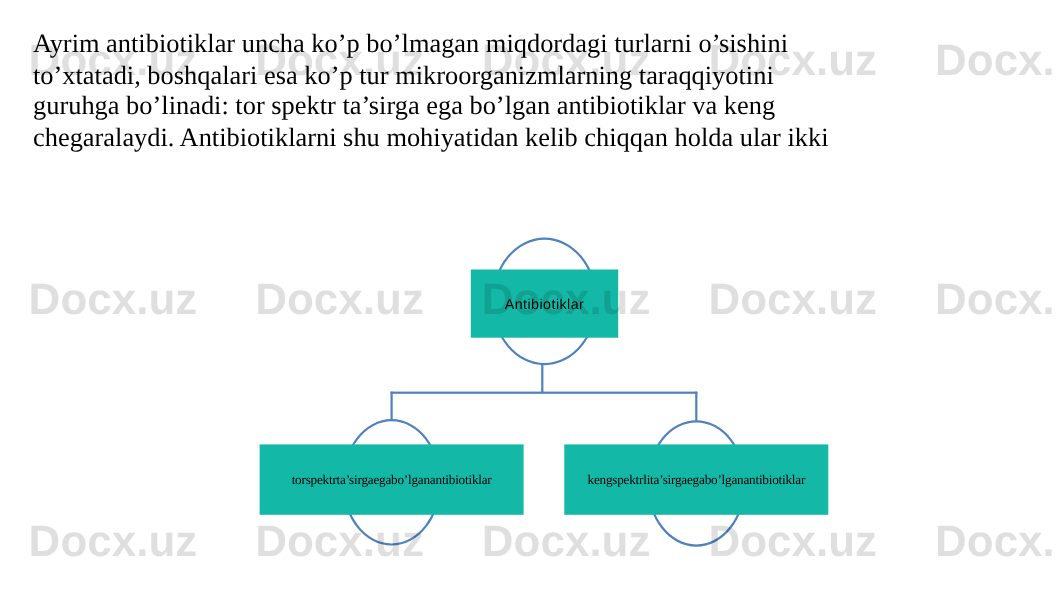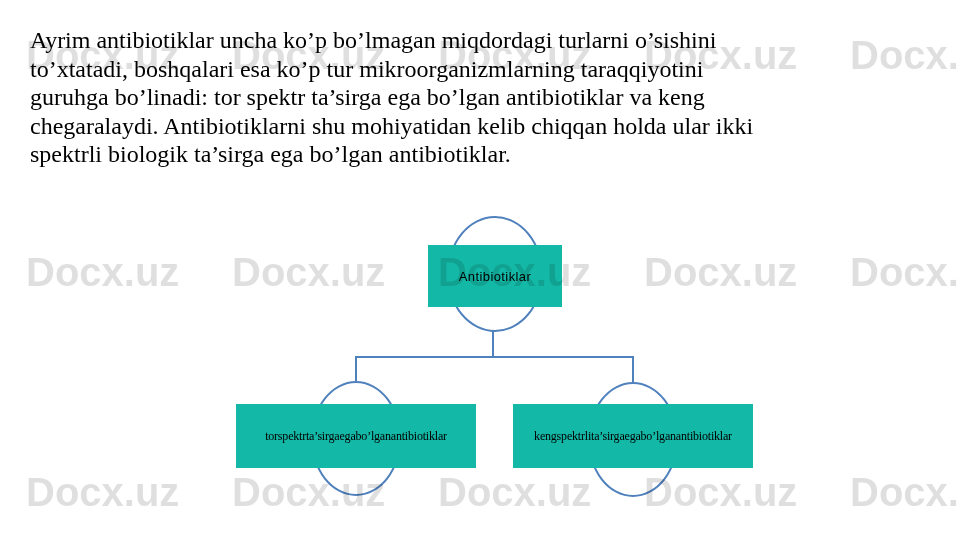--- a/index.html
+++ b/index.html
@@ -68,21 +68,20 @@
 </head>
 <body style="--accent: #4f81bd; background: rgb(255, 255, 255);">
 
 <div class="slide">
 
   <div class="paragraph">
     <div>Ayrim antibiotiklar uncha ko’p bo’lmagan miqdordagi turlarni o’sishini</div>
     <div>to’xtatadi, boshqalari esa ko’p tur mikroorganizmlarning taraqqiyotini</div>
     <div>guruhga bo’linadi: tor spektr ta’sirga ega bo’lgan antibiotiklar va keng</div>
     <div>chegaralaydi. Antibiotiklarni shu mohiyatidan kelib chiqqan holda ular ikki</div>
-    <div>spektrli biologik ta’sirga ega bo’lgan antibiotiklar.</div>
   </div>
 
   <div>
     <div class="ellipse e-root"></div>
     <div class="ellipse e-left"></div>
     <div class="ellipse e-right"></div>
 
     <div class="conn c-root"></div>
     <div class="conn c-h"></div>
     <div class="conn c-left"></div>

